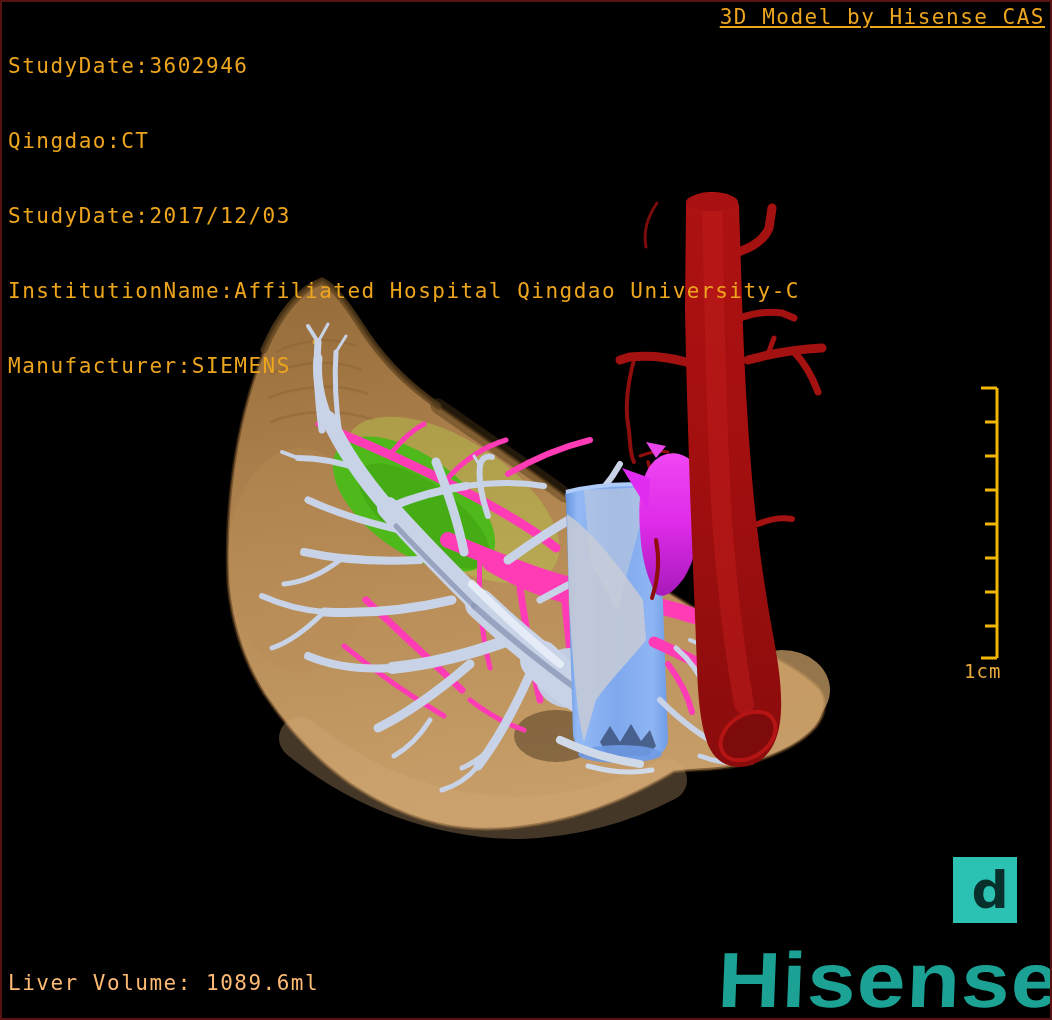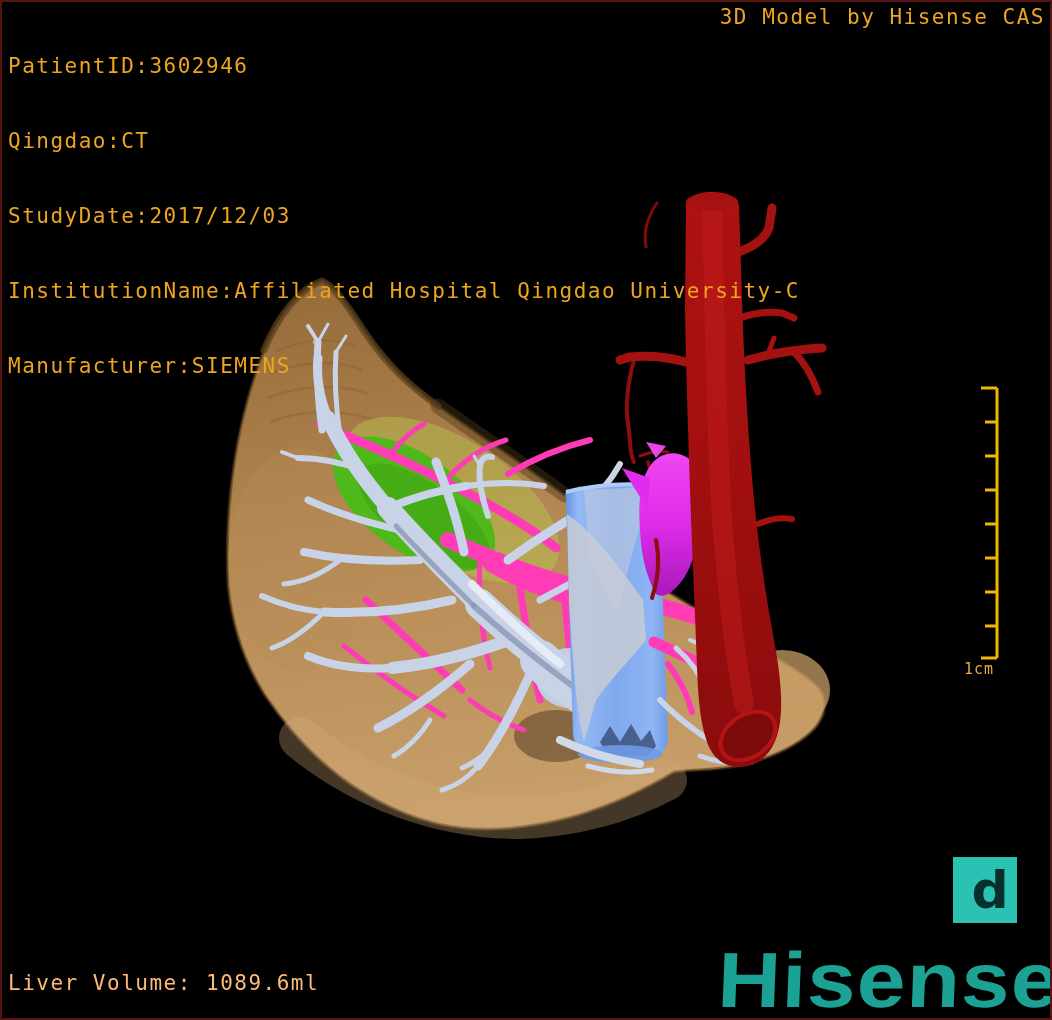--- a/index.html
+++ b/index.html
@@ -2,23 +2,23 @@
 <html><head>
 <meta charset="utf-8">
 <style>
   html,body{margin:0;padding:0;background:#000;}
   #screen{position:relative;width:1052px;height:1020px;background:#000;overflow:hidden;
           font-family:"DejaVu Sans Mono",monospace;}
   .frame{position:absolute;inset:0;border:2px solid #571212;pointer-events:none;z-index:60;}
   #scene{position:absolute;left:0;top:0;width:1052px;height:1020px;z-index:5;cursor:grab;}
   .hud{position:absolute;color:#EDA51E;font-size:21px;letter-spacing:1.5px;white-space:pre;z-index:20;}
   #patient-block{left:8px;top:4px;line-height:25px;}
-  #credit{right:7px;top:5px;}
+  #credit{right:7px;top:5px;text-decoration:underline;}
   #volume{left:8px;top:971px;color:#fdba74;}
-  #scale-label{left:964px;top:660px;color:#E9A93B;font-size:15px;letter-spacing:1px;}
+  #scale-label{left:964px;top:660px;color:#E9A93B;font-size:19px;letter-spacing:1px;}
   #logo{position:absolute;left:716px;top:935px;z-index:20;
         font-family:"Liberation Sans",sans-serif;font-weight:bold;font-size:78px;
         color:#1CA294;letter-spacing:1px;transform:scaleX(1.12) skewX(-2deg);transform-origin:left bottom;
         white-space:nowrap;}
   #d-icon{position:absolute;left:953px;top:857px;width:64px;height:66px;background:#2CC2B3;z-index:20;
           display:flex;align-items:center;justify-content:center;box-sizing:border-box;padding-left:10px;
           font-family:"DejaVu Sans",sans-serif;font-weight:bold;font-size:52px;color:#07302C;}
 </style>
 </head>
 <body>
@@ -209,21 +209,21 @@
       <line x1="985" y1="490" x2="997" y2="490"></line>
       <line x1="985" y1="524" x2="997" y2="524"></line>
       <line x1="985" y1="558" x2="997" y2="558"></line>
       <line x1="985" y1="592" x2="997" y2="592"></line>
       <line x1="985" y1="626" x2="997" y2="626"></line>
       <line x1="981" y1="658" x2="997" y2="658"></line>
     </g>
   </svg>
 
   <div id="patient-block" class="hud">
-    <div>PatientID:3602946</div>
+    <div>StudyDate:3602946</div>
     <div>Qingdao:CT</div>
     <div>StudyDate:2017/12/03</div>
     <div>InstitutionName:Affiliated Hospital Qingdao University-C</div>
     <div>Manufacturer:SIEMENS</div>
   </div>
 
   <div id="credit" class="hud">3D Model by Hisense CAS</div>
 
   <div id="volume" class="hud">Liver Volume: 1089.6ml</div>
 

